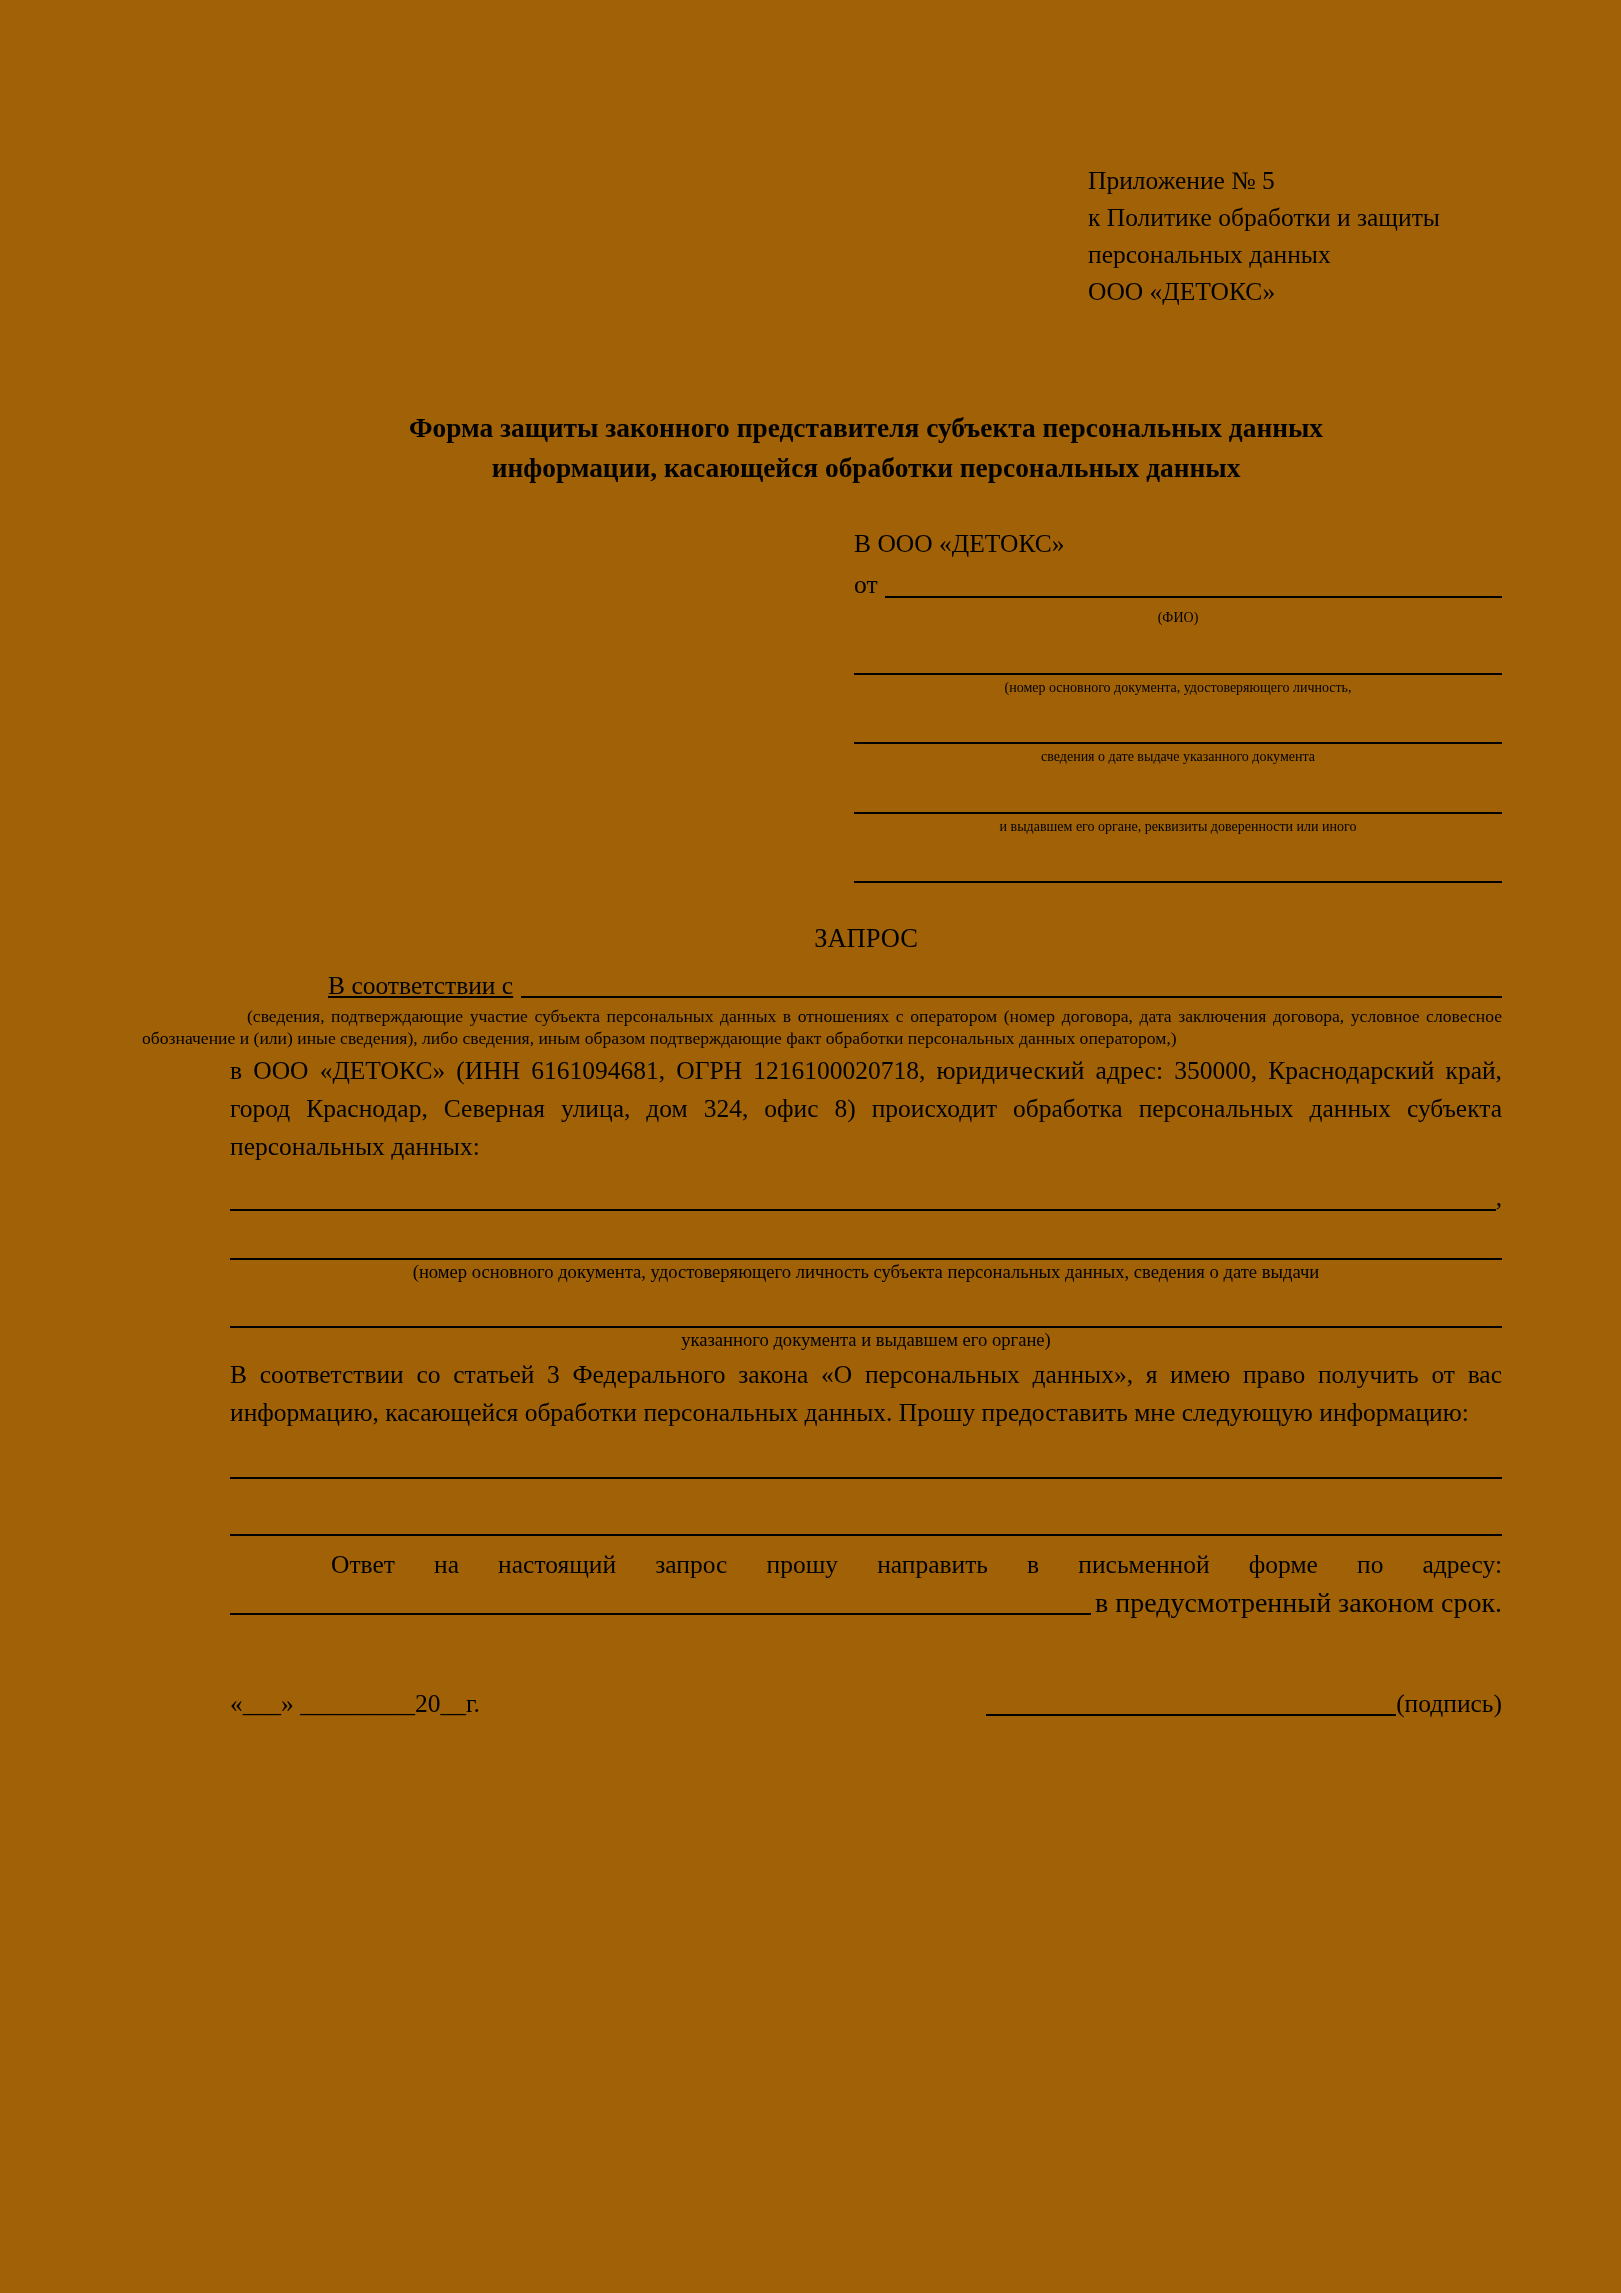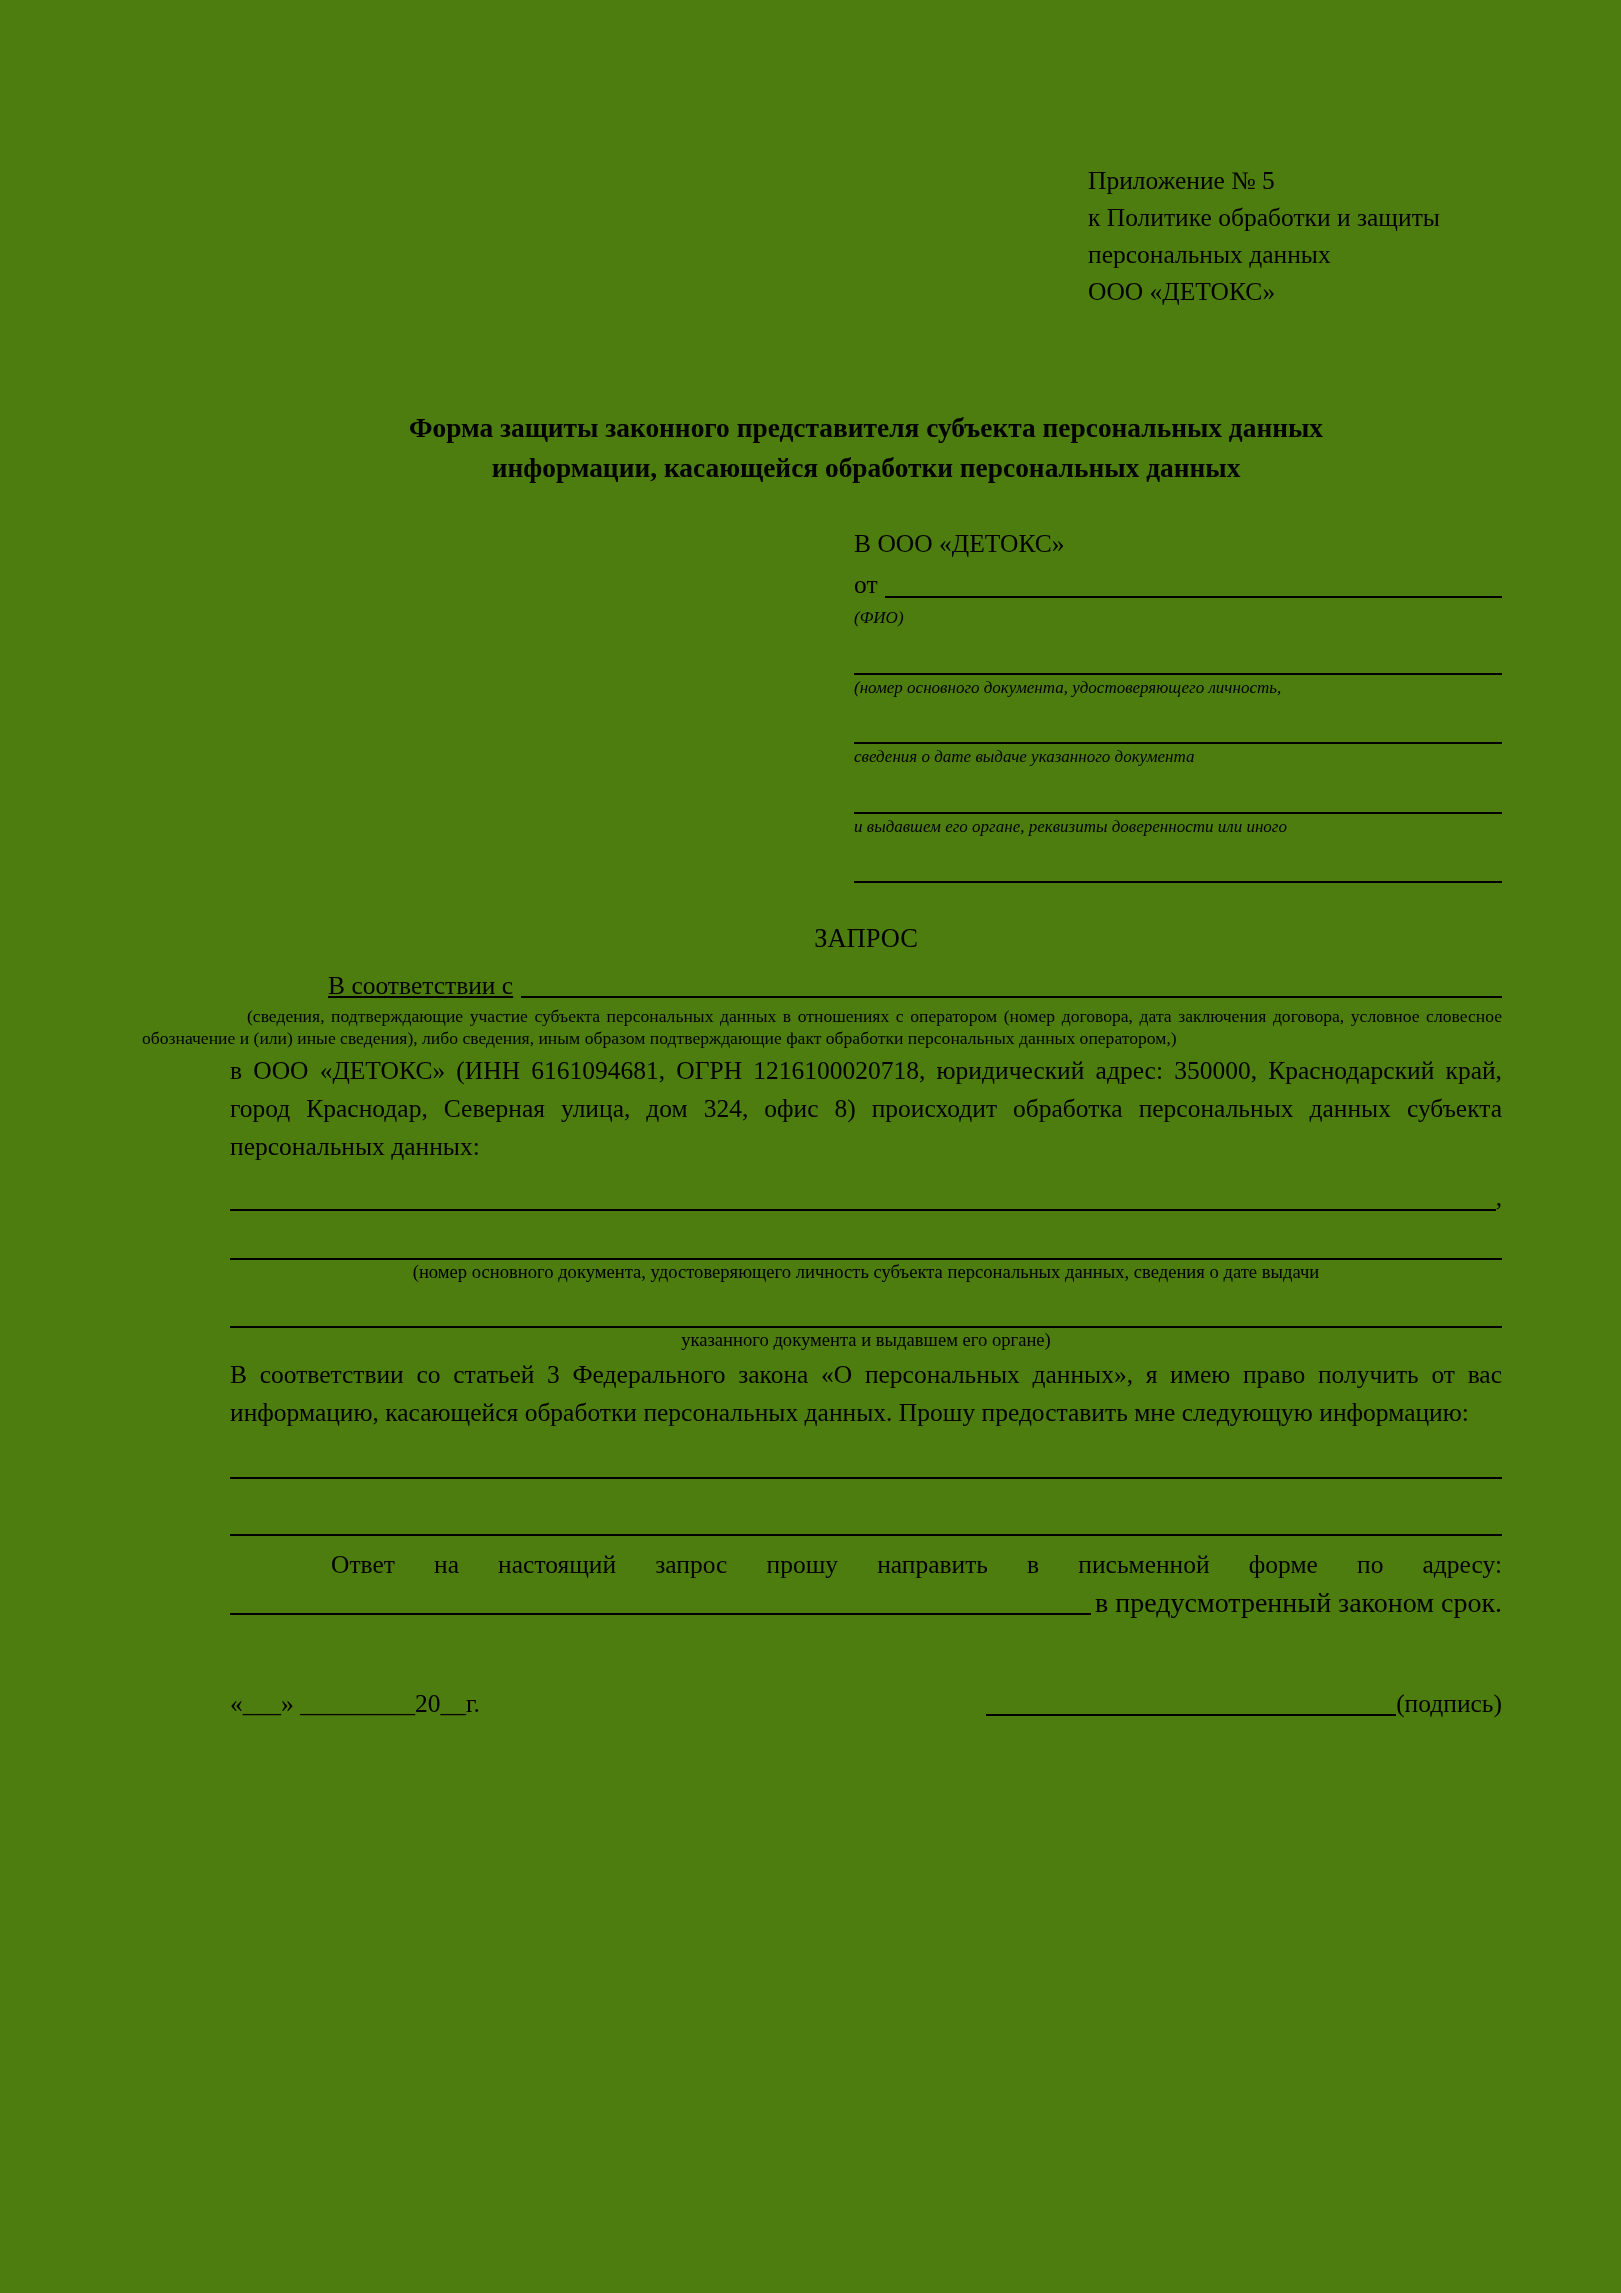--- a/index.html
+++ b/index.html
@@ -1,39 +1,39 @@
 <!DOCTYPE html>
 <html lang="ru"><head>
 <meta charset="utf-8">
 <style>
   html,body{margin:0;padding:0;background:#e8e8e8;}
   .page{
     position:relative;
     width:1621px;height:2294px;
-    background:#4d7c0f;
+    background:#a16207;
     color:#000;
     font-family:"Liberation Serif","DejaVu Serif",serif;
     overflow:hidden;
     margin:0 auto;
   }
   .content{padding:162px 119px 0 230px;}
 
   
   .appendix{margin-left:858px;font-size:25.5px;line-height:37px;}
 
   
   .title{margin-top:98px;text-align:center;font-weight:bold;font-size:27.4px;line-height:40px;}
 
   
   .addressee{margin-top:35px;margin-left:624px;width:648px;font-size:25.5px;}
   .addr-to{line-height:41px;}
   .row{display:flex;}
   .grow-line{flex:1 1 auto;border-bottom:2.9px solid #000;margin-bottom:6.9px;margin-left:7.8px;}
   .addr-from{line-height:41px;}
-  .small-caption{text-align:left;font-size:17px;line-height:25.5px;font-style:italic;}
+  .small-caption{text-align:center;font-size:14px;line-height:25.5px;}
   .blank-row{height:42px;border-bottom:2.9px solid #000;}
 
   
   .heading-request{margin-top:39px;text-align:center;font-size:26.5px;line-height:33px;}
 
   
   .basis-row{display:flex;margin-top:11.8px;font-size:25.5px;line-height:38px;}
   .basis-lead{margin-left:98px;white-space:nowrap;text-decoration:underline;}
   .footnote{margin-left:-88px;font-size:17.6px;line-height:22.5px;text-align:justify;text-indent:105px;}
   .operator{font-size:25.5px;line-height:38px;text-align:justify;margin-top:2px;}

